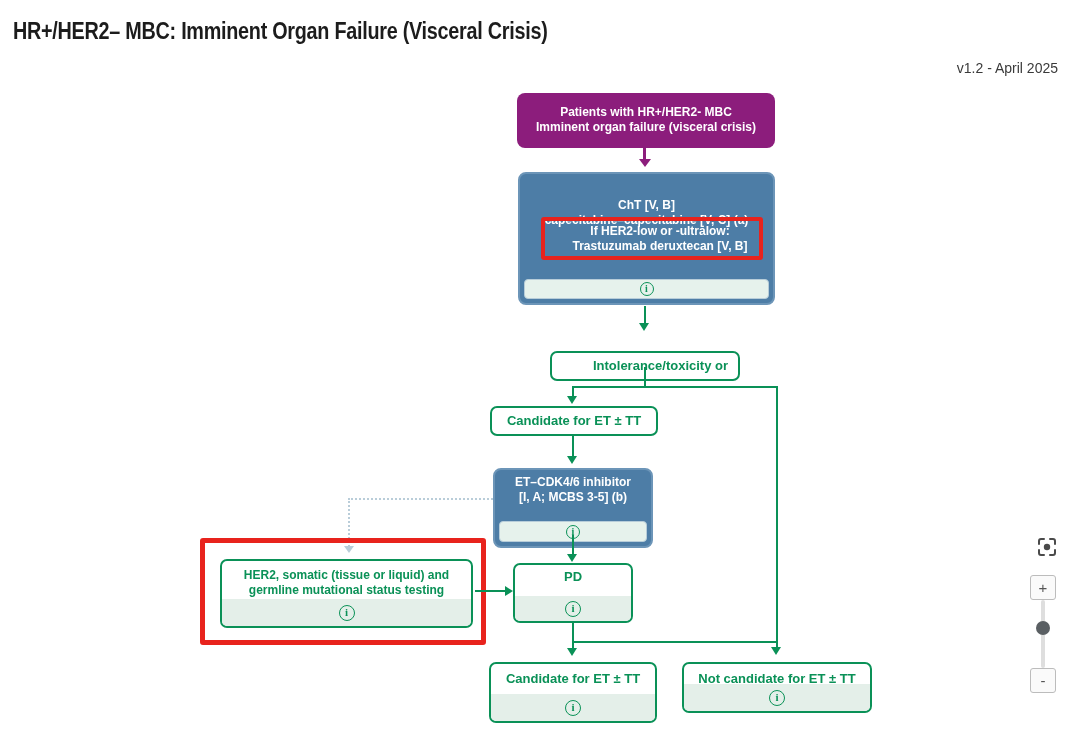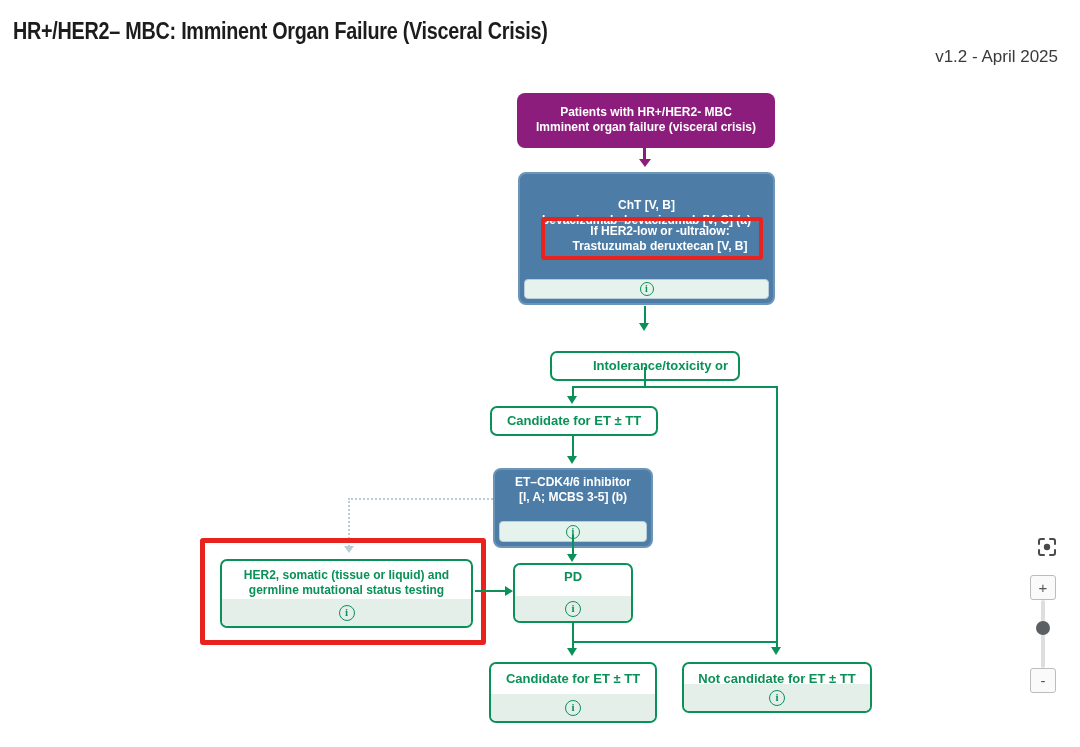--- a/index.html
+++ b/index.html
@@ -7,21 +7,21 @@
   .canvas {
     position:relative; width:1080px; height:747px; background:#fff;
     font-family:"Liberation Sans", sans-serif; overflow:hidden;
   }
   .page-title {
     position:absolute; left:13px; top:18px; font-size:23px; font-weight:700;
     color:#1c1c1c; letter-spacing:-0.3px; transform:scaleX(0.86);
     transform-origin:0 50%; white-space:nowrap;
   }
   .version {
-    position:absolute; right:22px; top:47px; font-size:17px; color:#3a3a3a;
+    position:absolute; right:22px; top:60px; font-size:14px; color:#3a3a3a;
   }
   
   .node { position:absolute; text-align:center; }
   .box-purple {
     background:#8c1d7c; border-radius:8px; color:#fff; font-weight:700;
     font-size:12px; line-height:15px; padding-top:12px;
   }
   .box-blue {
     background:#4d7da6; border:2px solid #6c95b8; border-radius:8px;
     color:#fff; font-weight:700; font-size:12px; line-height:14.5px;
@@ -87,21 +87,21 @@
   <div class="node box-purple" style="left:517px; top:93px; width:258px; height:55px;">
     <div>Patients with HR+/HER2- MBC</div>
     <div>Imminent organ failure (visceral crisis)</div>
   </div>
 
   <div class="vline-purple" style="left:643px; top:148px; height:12px;"></div>
   <div class="ah ah-down-purple" style="left:639px; top:159px;"></div>
 
   <div class="node box-blue" style="left:518px; top:172px; width:257px; height:133px; padding-top:24px;">
     <div>ChT [V, B]</div>
-    <div>bevacizumab–bevacizumab [V, C] (a)</div>
+    <div>capecitabine–capecitabine [V, C] (a)</div>
     <div class="footer-inset">
       <span class="info-icon sm">i</span>
     </div>
   </div>
 
   <div class="redrect" style="left:541px; top:217px; width:222px; height:43px;">
     <div class="hl-text">
       <div>If HER2-low or -ultralow:</div>
       <div>Trastuzumab deruxtecan [V, B]</div>
     </div>

